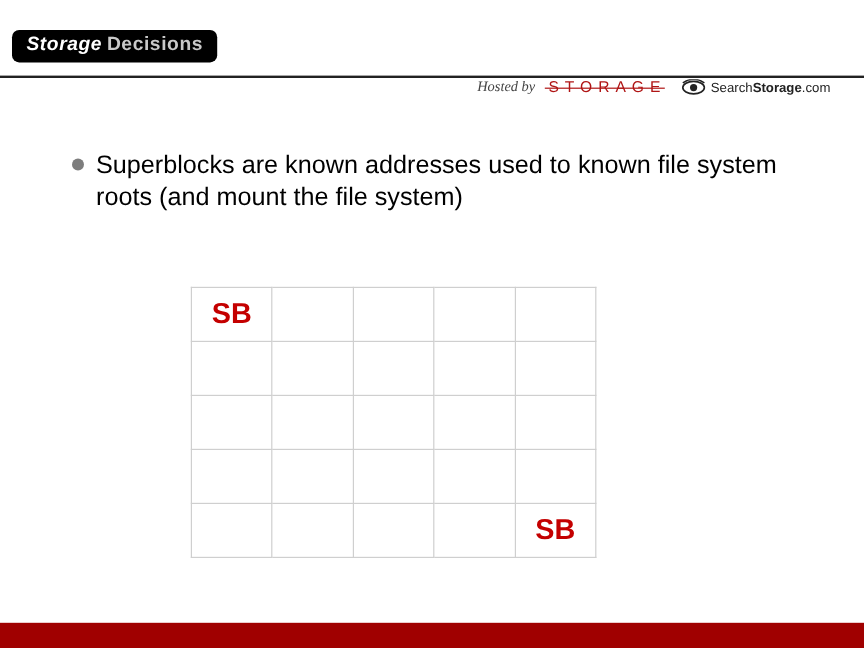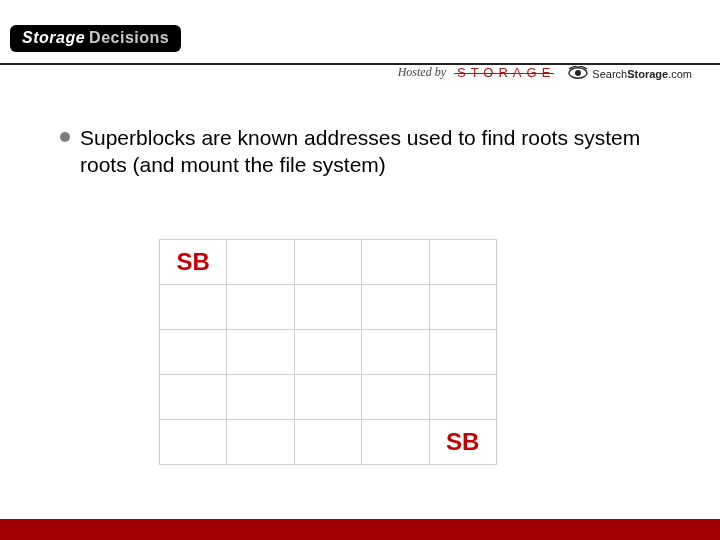--- a/index.html
+++ b/index.html
@@ -200,21 +200,21 @@
         <span class="search-text">
           <span>Search</span><b>Storage</b><span>.com</span>
         </span>
       </span>
     </div>
   </div>
 
   <div class="body-area">
     <div class="bullet-row">
       <div class="bullet-dot"></div>
-      <div class="bullet-text">Superblocks are known addresses used to find roots system roots (and mount the file system)</div>
+      <div class="bullet-text">Superblocks are known addresses used to known file system roots (and mount the file system)</div>
     </div>
   </div>
 
   <div class="grid-wrap">
     <table class="sb-grid">
       <tbody>
           <tr>
         <td><span class="sb-cell">SB</span></td>
         <td></td>
         <td></td>

